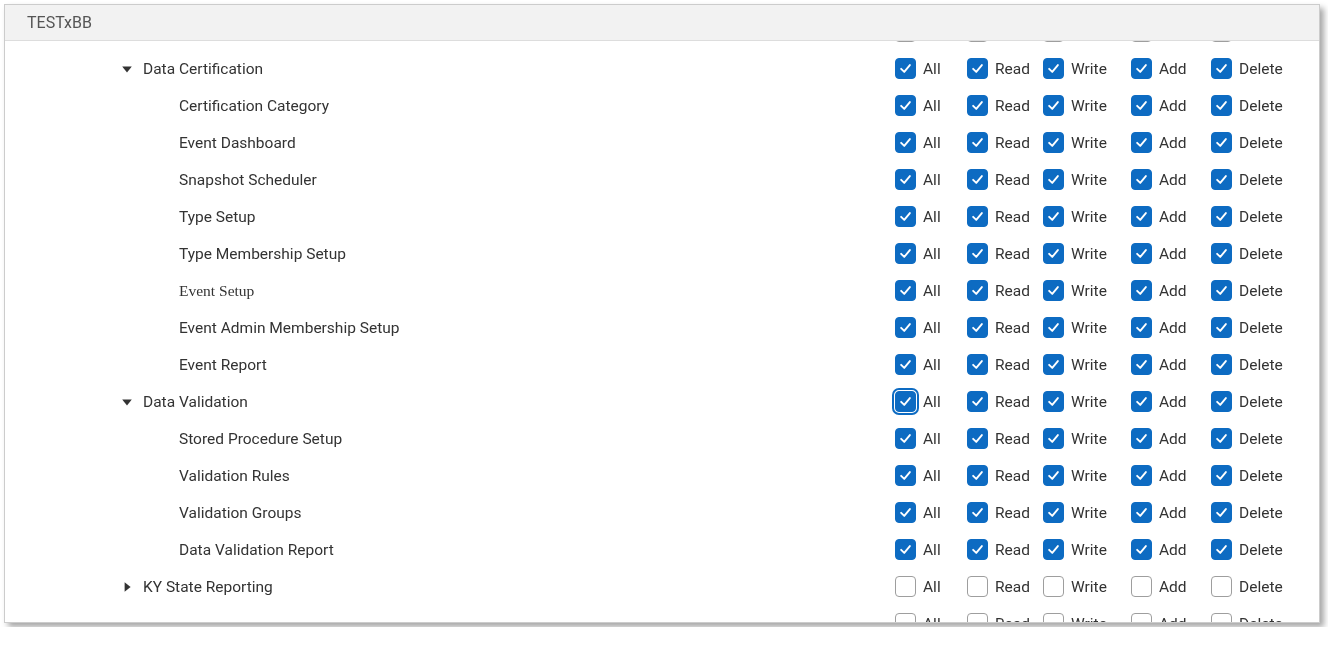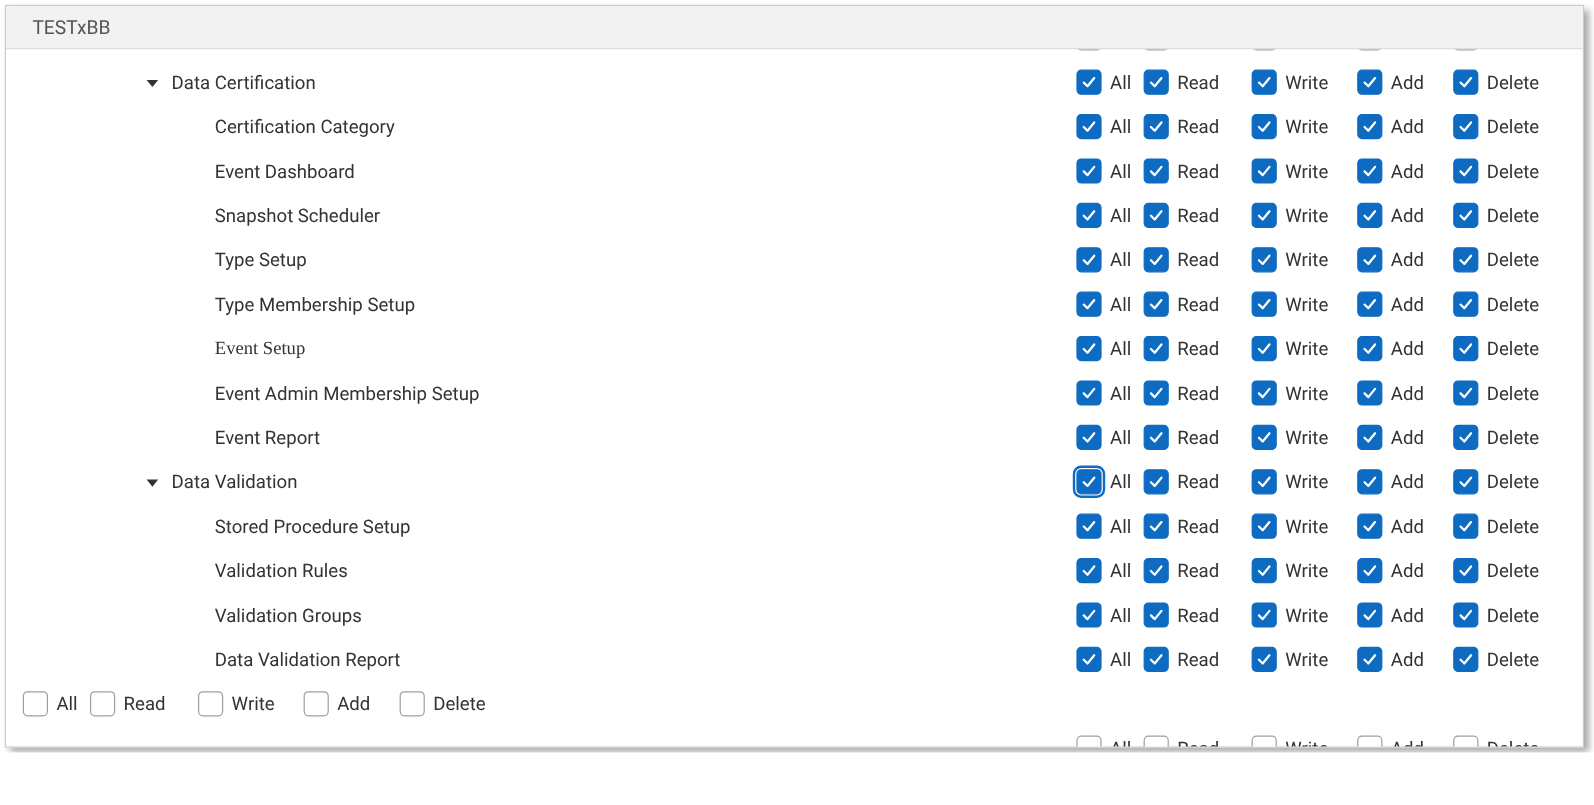--- a/index.html
+++ b/index.html
@@ -58,22 +58,22 @@
     margin-right: 6px;
     color: #333;
   }
   .twisty svg { width: 12px; height: 12px; }
   .perm-cell {
     flex: 0 0 auto;
     display: flex;
     align-items: center;
     gap: 7px;
   }
-  .perm-cell.c-all    { width: 56px;  }
-  .perm-cell.c-read   { width: 90px;  }
+  .perm-cell.c-all    { width: 72px;  }
+  .perm-cell.c-read   { width: 76px;  }
   .perm-cell.c-write  { width: 88px;  }
   .perm-cell.c-add    { width: 80px;  }
   .perm-cell.c-delete { width: 94px;  }
   .chk {
     width: 21px;
     height: 21px;
     border-radius: 4px;
     display: inline-flex;
     align-items: center;
     justify-content: center;
@@ -776,20 +776,28 @@
         <div class="perm-cell c-delete">
           <span class="chk checked">
             <svg viewBox="0 0 24 24">
               <path d="M5 12.5l5 5 9-11"></path>
             </svg>
           </span>
           <span class="perm-label">Delete</span>
         </div>
       </div>
       <div class="rights-row">
+        <div class="tree-cell" style="padding-left: 98px;">
+          <span class="twisty">
+            <svg viewBox="0 0 10 10">
+              <path d="M3 1 L8 5 L3 9 Z" fill="#333"></path>
+            </svg>
+          </span>
+          <span>KY State Reporting</span>
+        </div>
         <div class="perm-cell c-all">
           <span class="chk unchecked"></span>
           <span class="perm-label">All</span>
         </div>
         <div class="perm-cell c-read">
           <span class="chk unchecked"></span>
           <span class="perm-label">Read</span>
         </div>
         <div class="perm-cell c-write">
           <span class="chk unchecked"></span>

